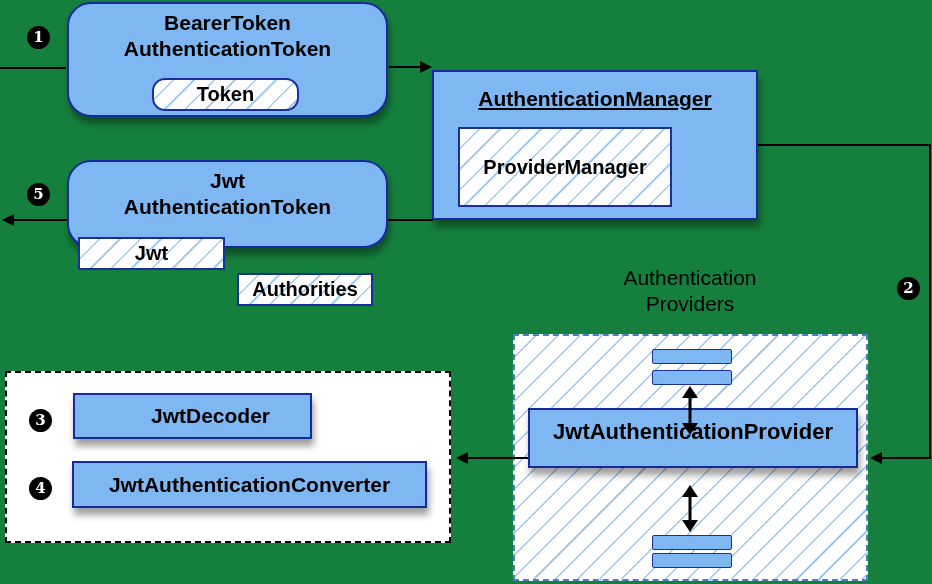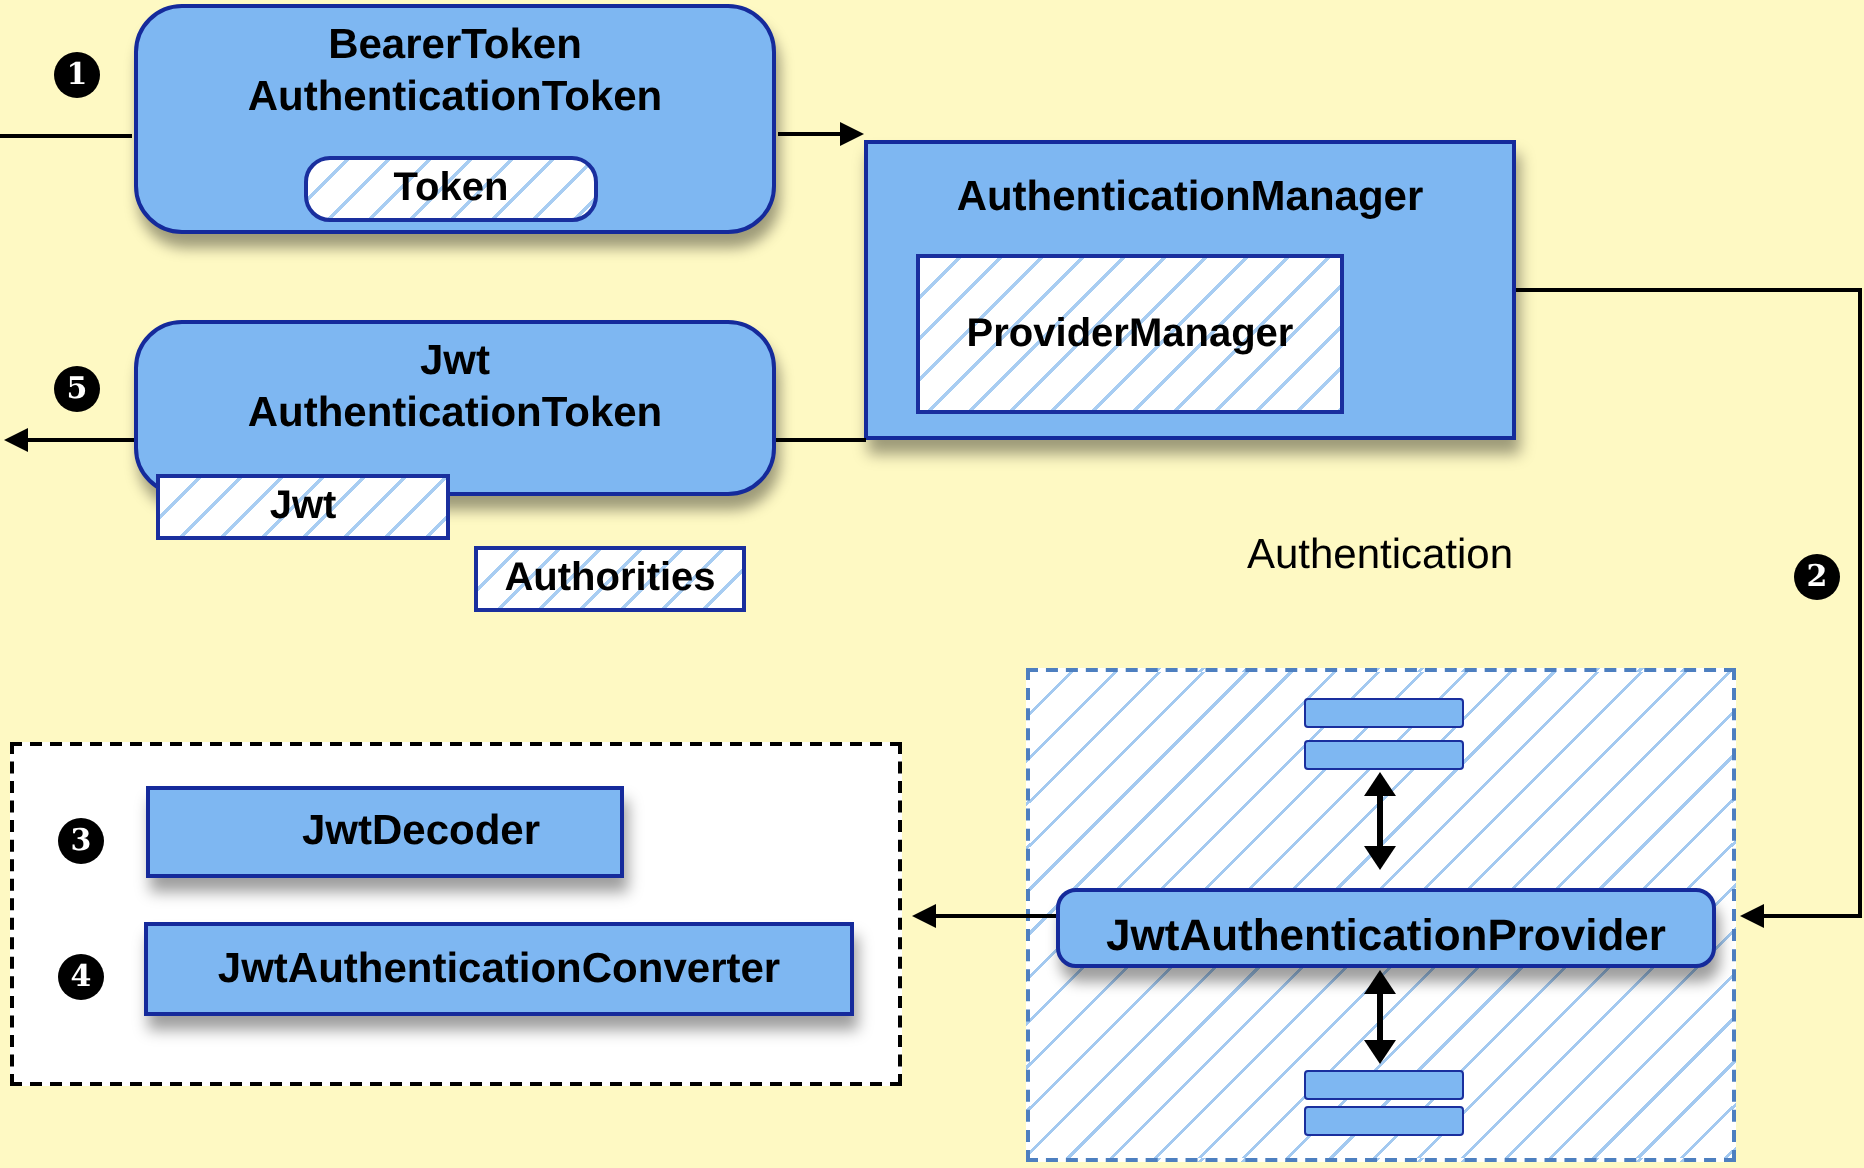--- a/index.html
+++ b/index.html
@@ -1,17 +1,17 @@
 <!DOCTYPE html>
 <html><head>
 <meta charset="utf-8">
 <style>
   html,body{margin:0;padding:0;background:#ffffff;}
   #canvas{
-    position:relative;width:932px;height:584px;background:#fef9c3;overflow:hidden;
+    position:relative;width:932px;height:584px;background:#15803d;overflow:hidden;
     font-family:"Liberation Sans",sans-serif;color:#000;
   }
   .node{
     position:absolute;box-sizing:border-box;background:#7eb7f2;border:2px solid #152a9b;
     box-shadow:2px 7px 7px rgba(0,0,0,0.38);
   }
   .rounded{border-radius:24px;}
   .title2{font-weight:bold;font-size:21px;line-height:26px;text-align:center;padding-top:6px;}
   .title1{font-weight:bold;font-size:21px;text-align:center;}
   .chip{
@@ -45,21 +45,21 @@
 <div id="canvas">
 
   <div class="node rounded" style="left:67px;top:2px;width:321px;height:115px;">
     <div class="title2">
       <div>BearerToken</div>
       <div>AuthenticationToken</div>
     </div>
     <div class="chip" style="left:83px;top:74px;width:147px;height:33px;line-height:29px;border-radius:13px;">Token</div>
   </div>
 
-  <div class="node" style="left:432px;top:70px;width:326px;height:150px;">
+  <div class="node" style="left:432px;top:70px;width:326px;height:150px;text-decoration:underline;">
     <div class="title1" style="padding-top:15px;">AuthenticationManager</div>
     <div class="chip" style="left:24px;top:55px;width:214px;height:80px;line-height:76px;">ProviderManager</div>
   </div>
 
   <div class="node rounded" style="left:67px;top:160px;width:321px;height:88px;">
     <div class="title2">
       <div>Jwt</div>
       <div>AuthenticationToken</div>
     </div>
     <div class="chip" style="left:9px;top:75px;width:147px;height:33px;line-height:29px;">Jwt</div>
@@ -71,30 +71,31 @@
   <div class="node" style="left:73px;top:393px;width:239px;height:46px;padding-left:36px;">
     <div class="title1" style="line-height:42px;">JwtDecoder</div>
   </div>
 
   <div class="node" style="left:72px;top:461px;width:355px;height:47px;">
     <div class="title1" style="line-height:43px;">JwtAuthenticationConverter</div>
   </div>
 
   <div class="grouplabel" style="left:565px;top:265px;width:250px;">
     <div>Authentication</div>
+    <div>Providers</div>
   </div>
 
   <div class="group-dashed-blue" style="left:513px;top:334px;width:355px;height:247px;"></div>
 
   <div class="minirect" style="left:652px;top:349px;"></div>
   <div class="minirect" style="left:652px;top:370px;"></div>
   <div class="minirect" style="left:652px;top:535px;"></div>
   <div class="minirect" style="left:652px;top:553px;"></div>
 
-  <div class="node" style="left:528px;top:444px;width:330px;height:40px;border-radius:10px;">
+  <div class="node" style="left:528px;top:408px;width:330px;height:60px;">
     <div class="title1" style="line-height:44px;font-size:22px;">JwtAuthenticationProvider</div>
   </div>
 
   <div class="badge" style="left:27px;top:26px;">1</div>
   <div class="badge" style="left:897px;top:277px;">2</div>
   <div class="badge" style="left:29px;top:409px;">3</div>
   <div class="badge" style="left:29px;top:477px;">4</div>
   <div class="badge" style="left:27px;top:183px;">5</div>
 
   <svg id="connectors" width="932" height="584" viewBox="0 0 932 584">

